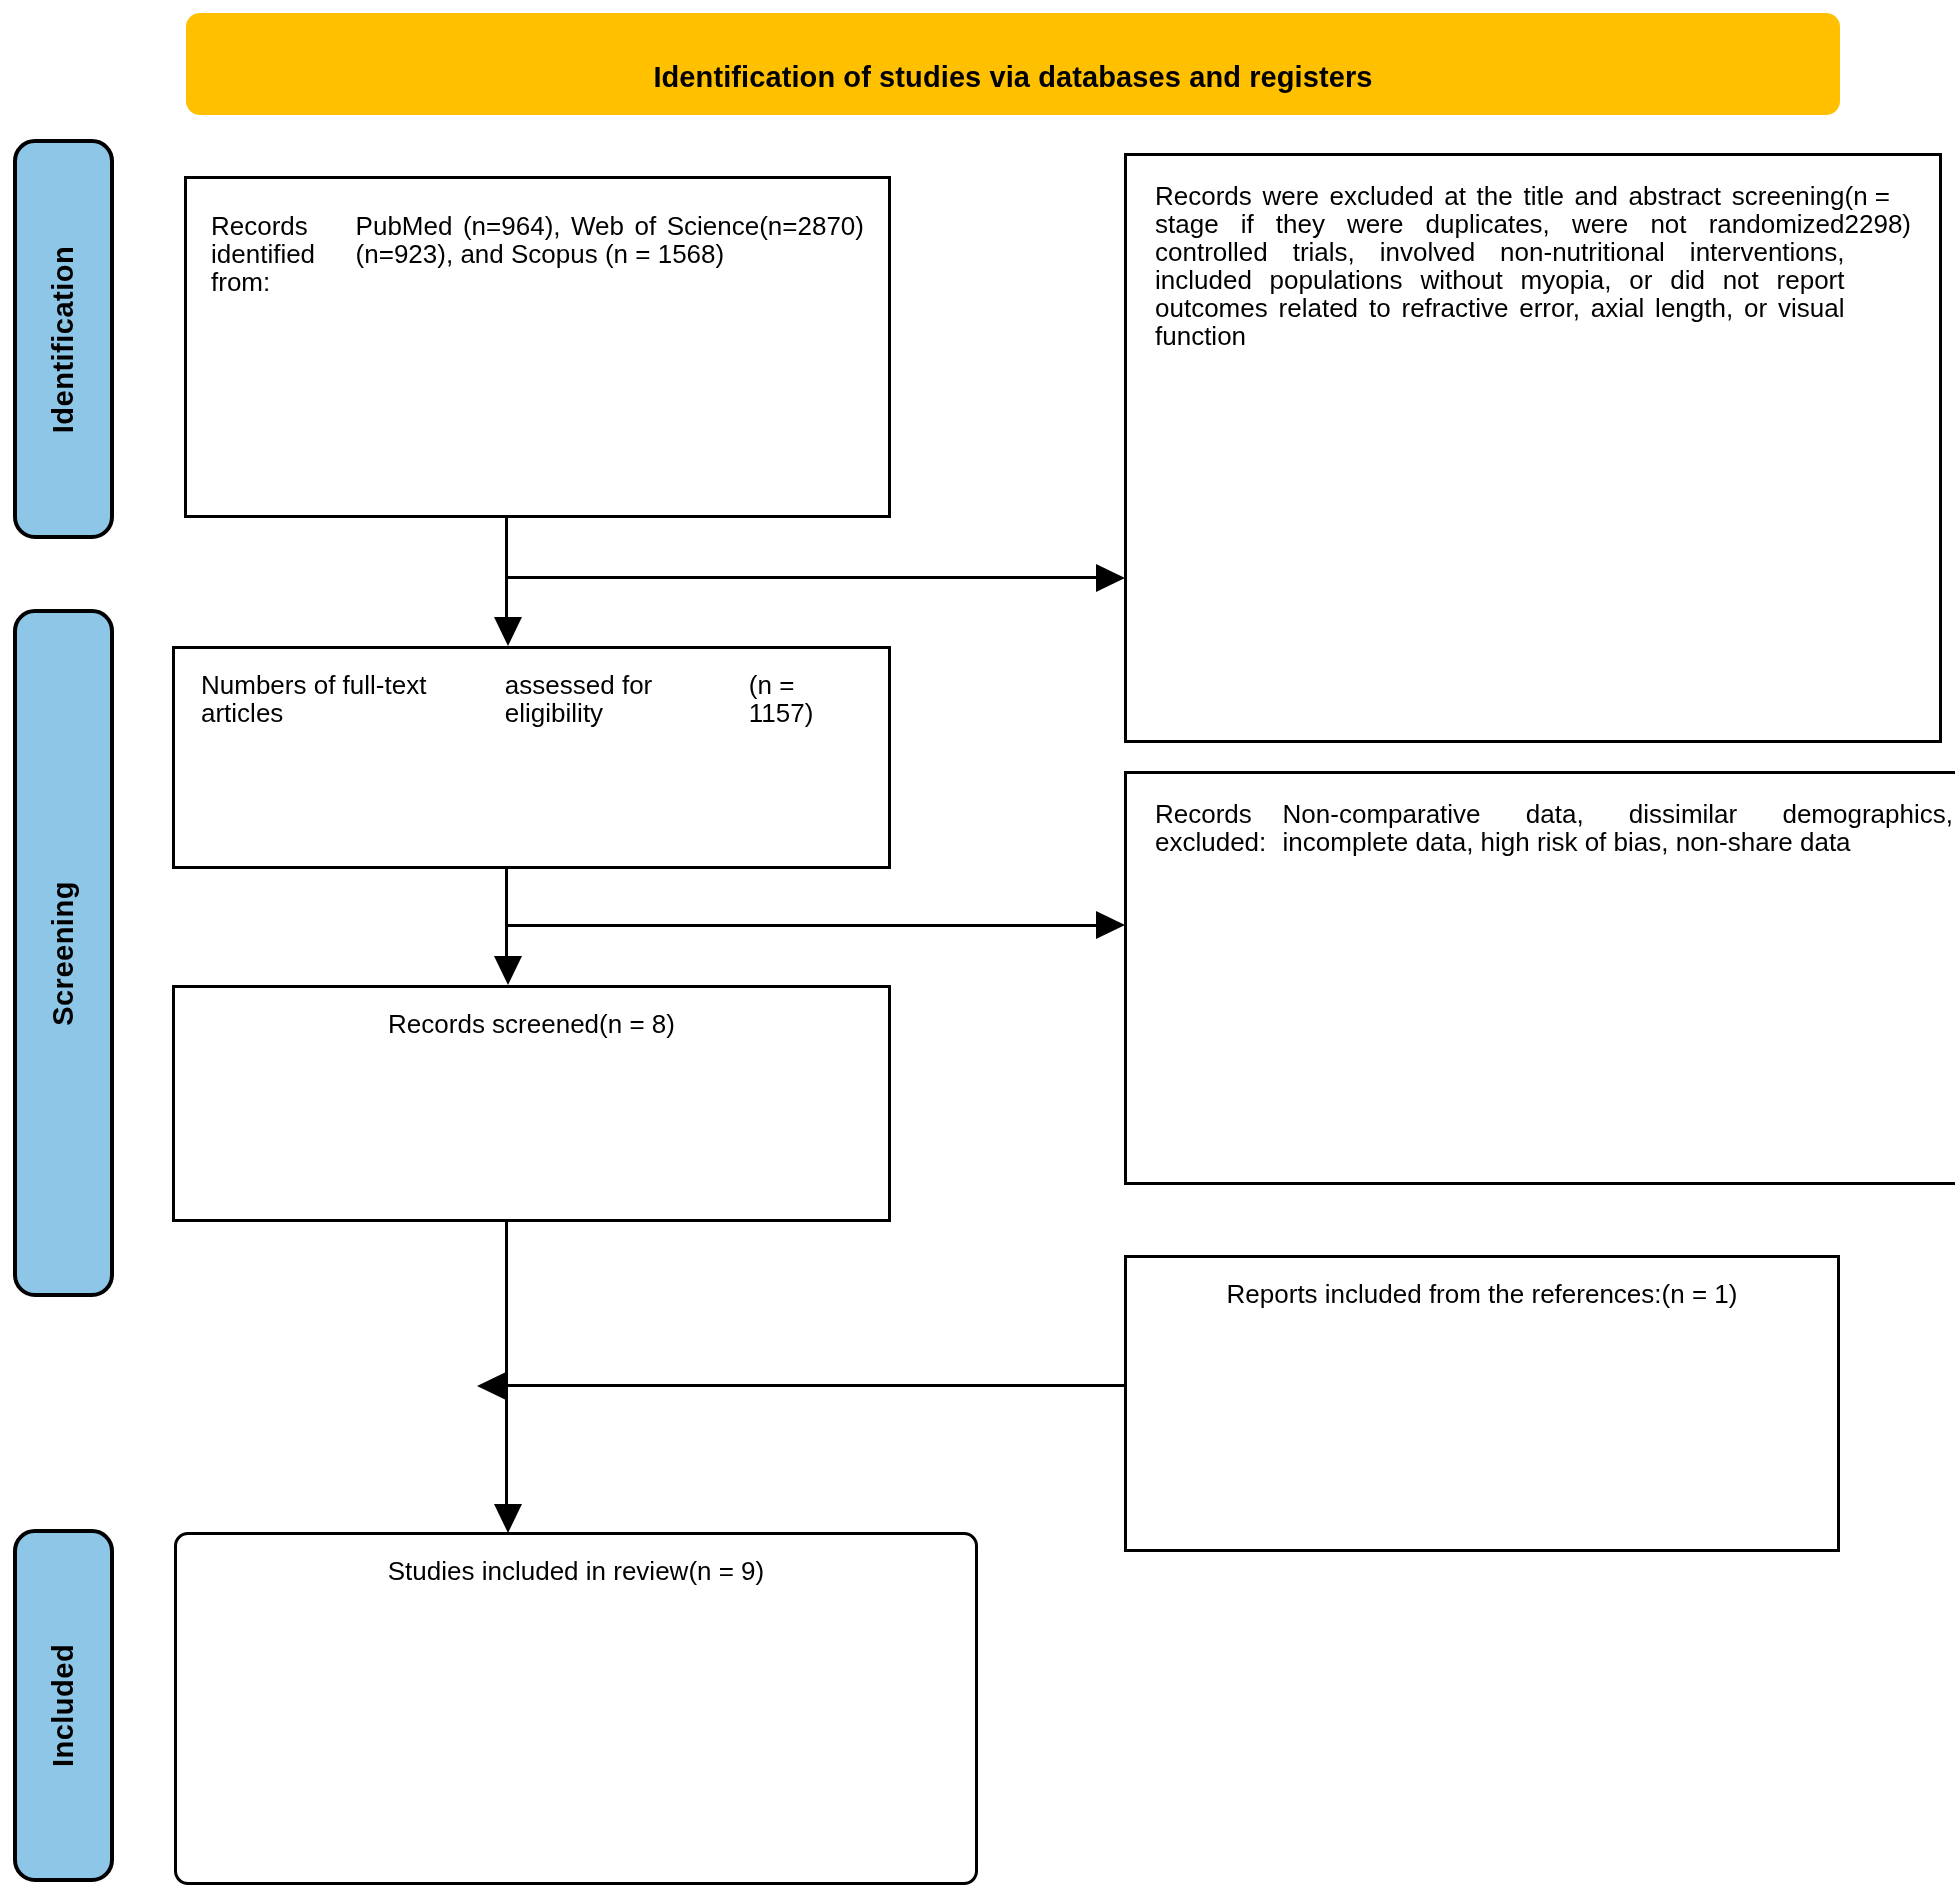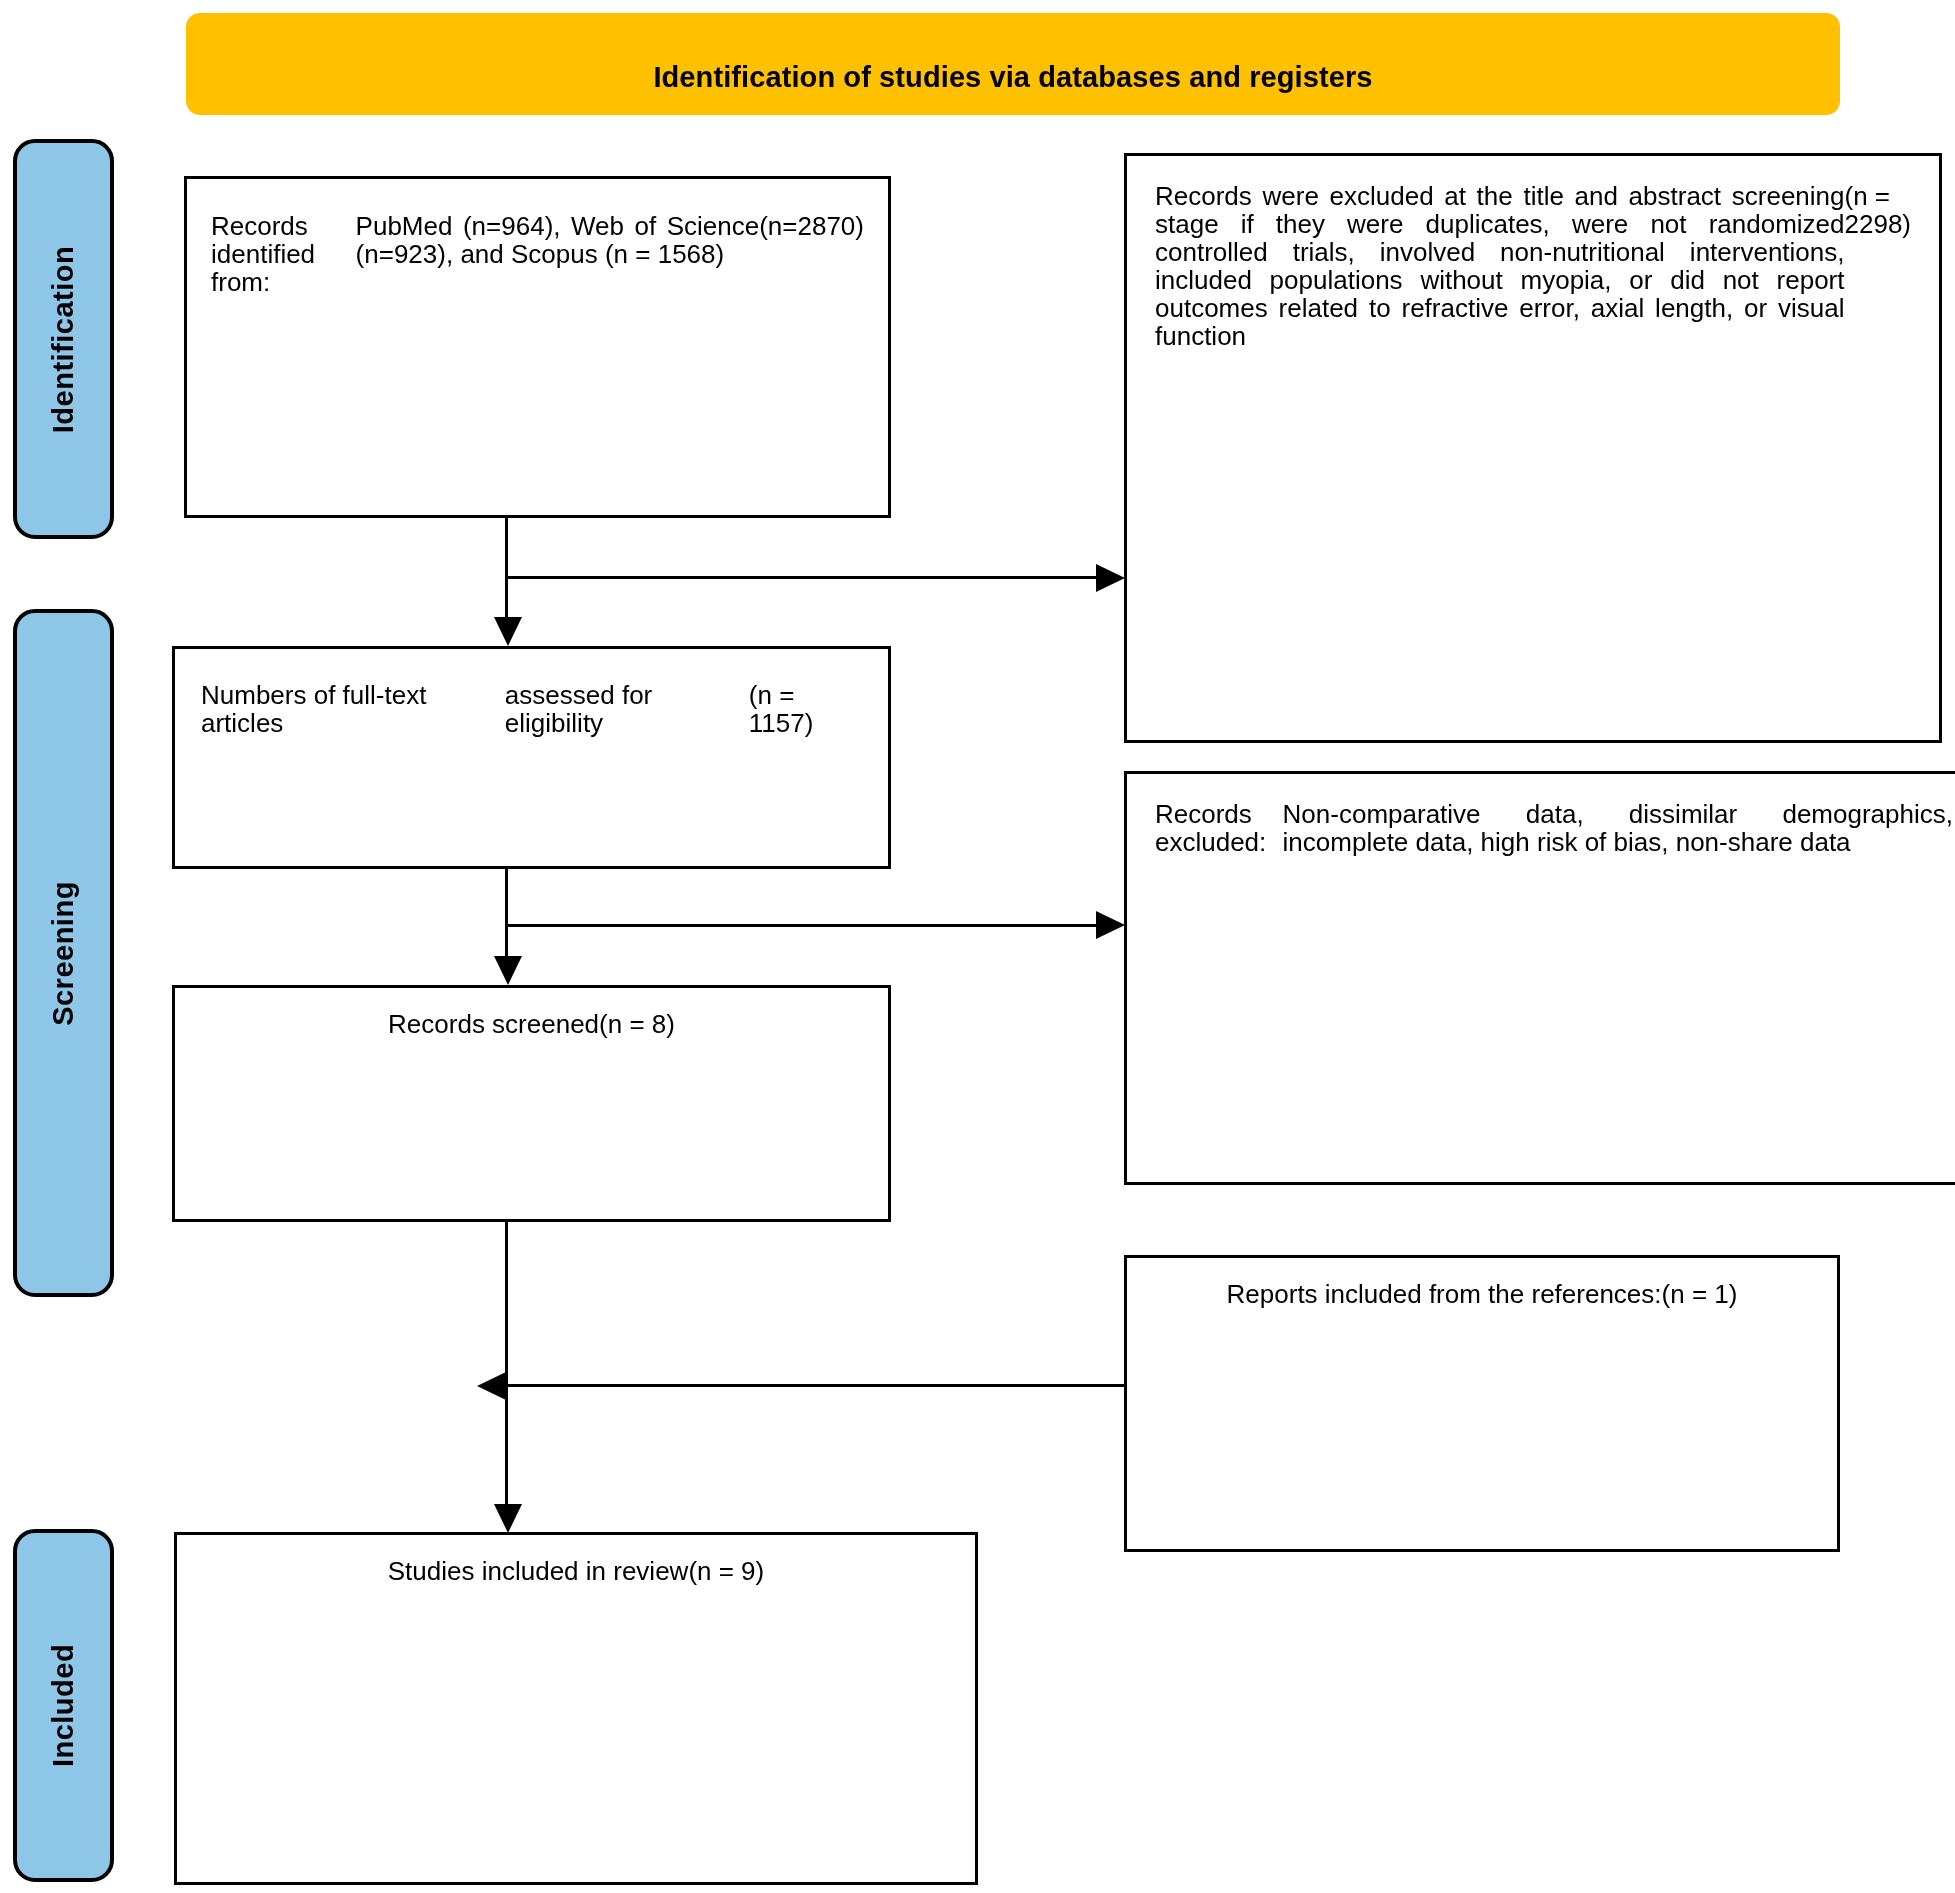--- a/index.html
+++ b/index.html
@@ -152,42 +152,42 @@
     <p>Records identified from:</p>
     <p class="justify">PubMed (n=964), Web of Science (n=923), and Scopus (n = 1568)</p>
     <p>(n=2870)</p>
   </div>
 
   <div class="node" style="left:1124px; top:153px; width:818px; height:590px; padding:26px 28px;">
     <p class="justify">Records were excluded at the title and abstract screening stage if they were duplicates, were not randomized controlled trials, involved non-nutritional interventions, included populations without myopia, or did not report outcomes related to refractive error, axial length, or visual function</p>
     <p>(n = 2298)</p>
   </div>
 
-  <div class="node" style="left:172px; top:646px; width:719px; height:223px; padding:32px 26px;">
+  <div class="node" style="left:172px; top:646px; width:719px; height:223px; padding:22px 26px;">
     <p>Numbers of full-text articles</p>
     <p>assessed for eligibility</p>
     <p>(n = 1157)</p>
   </div>
 
   <div class="node" style="left:1124px; top:771px; width:860px; height:414px; padding:26px 28px;">
     <p>Records excluded:</p>
     <p class="justify">Non-comparative data, dissimilar demographics, incomplete data, high risk of bias, non-share data</p>
   </div>
 
   <div class="node" style="left:172px; top:985px; width:719px; height:237px; padding:22px 26px;">
     <p>Records screened</p>
     <p>(n = 8)</p>
   </div>
 
   <div class="node" style="left:1124px; top:1255px; width:716px; height:297px; padding:22px 28px;">
     <p>Reports included from the references:</p>
     <p>(n = 1)</p>
   </div>
 
-  <div class="node" style="left:174px; top:1532px; width:804px; height:353px; padding:22px 26px;">
+  <div class="node" style="left:174px; top:1532px; width:804px; height:353px; padding:22px 26px;border-radius:14px;">
     <p>Studies included in review</p>
     <p>(n = 9)</p>
   </div>
 
   <div class="vline" style="left:505px; top:518px; height:103px;"></div>
   <div class="arrow-down" style="left:494px; top:617px;"></div>
 
   <div class="hline" style="left:505px; top:576px; width:592px;"></div>
   <div class="arrow-right" style="left:1096px; top:564px;"></div>
 

